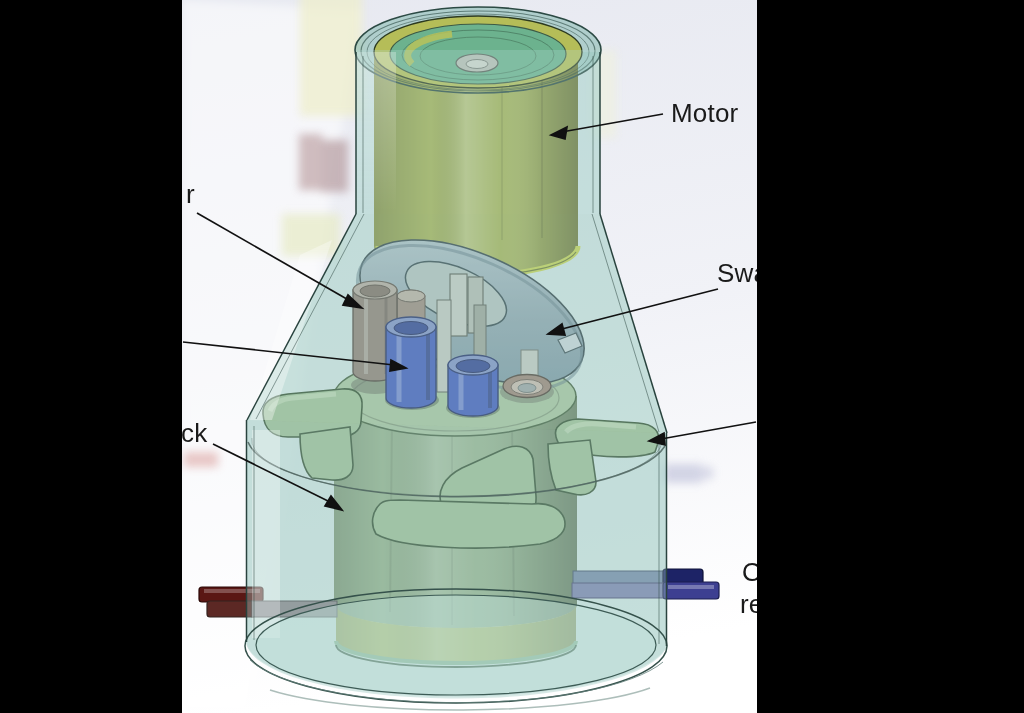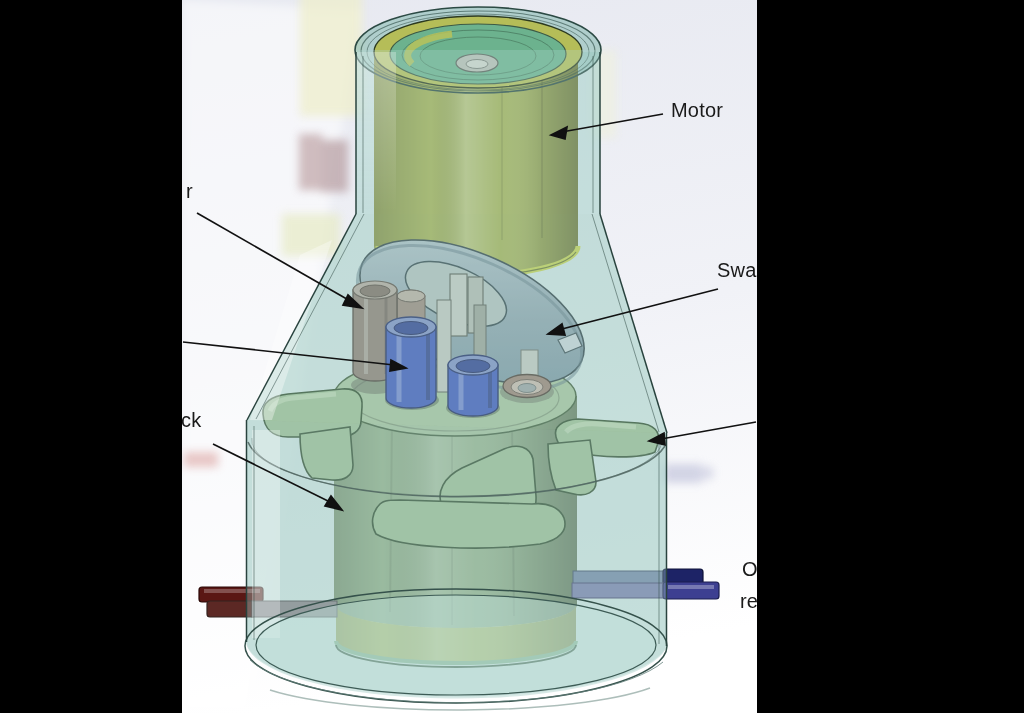--- a/index.html
+++ b/index.html
@@ -1,19 +1,19 @@
 <!DOCTYPE html>
 <html style="--label-text: #1a1a1a; --panel-black: #000000; --background-top: #e6e8f0; --housing-teal: #a5cbc4; --housing-outline: #2e4a44; --motor-olive: #a3ae52; --motor-rim-yellow: #c3ce51; --motor-cap-green: #6cb28e; --swash-gray: #96a9b3; --piston-blue: #3c55bb; --piston-brown: #8d7b72; --block-green: #93b089; --block-band-yellow: #b0b95c; --port-red: #5a1714; --port-navy: #1d2366; --port-purple: #3d3f91;"><head>
 <meta charset="utf-8">
 <style>
   html,body{margin:0;padding:0;background:#000;}
   .stage{position:relative;width:1024px;height:713px;overflow:hidden;background:#fff;
          font-family:"Liberation Sans",sans-serif;}
   .scene{position:absolute;left:0;top:0;}
-  .label{position:absolute;z-index:5;color:var(--label-text,#1a1a1a);font-size:20px;
+  .label{position:absolute;z-index:5;color:var(--label-text,#1a1a1a);font-size:26px;
          line-height:1.15;white-space:nowrap;letter-spacing:.2px;}
   .panel{position:absolute;top:0;height:713px;background:var(--panel-black,#000);z-index:10;}
   .panel.left{left:0;width:182px;}
   .panel.right{left:757px;width:267px;}
   
   .c-motor{fill:var(--motor-olive,#a3ae52);}
   .c-blue{fill:var(--piston-blue,#3c55bb);}
   .c-brown{fill:var(--piston-brown,#8d7b72);}
   .c-block{fill:var(--block-green,#93b089);}
   .c-navy{fill:var(--port-navy,#1d2366);}
@@ -234,20 +234,20 @@
     <line x1="213" y1="444" x2="332" y2="503"></line>
     <polygon points="342,510 331,496 325,506"></polygon>
     <line x1="756" y1="422" x2="661" y2="439"></line>
     <polygon points="649,441 664,433 665,445"></polygon>
   </g>
 </svg>
 
 <div class="label" style="left:671px;top:99px;">Motor</div>
 <div class="label" style="left:186px;top:180px;">r</div>
 <div class="label" style="left:717px;top:259px;">Swa</div>
-<div class="label" style="left:181px;top:409px;">ck</div>
+<div class="label" style="left:181px;top:419px;">ck</div>
 <div class="label" style="left:742px;top:558px;">O</div>
 <div class="label" style="left:740px;top:590px;">re</div>
 
 <div class="panel left"></div>
 <div class="panel right"></div>
 
 </div>
 
 </body></html>

